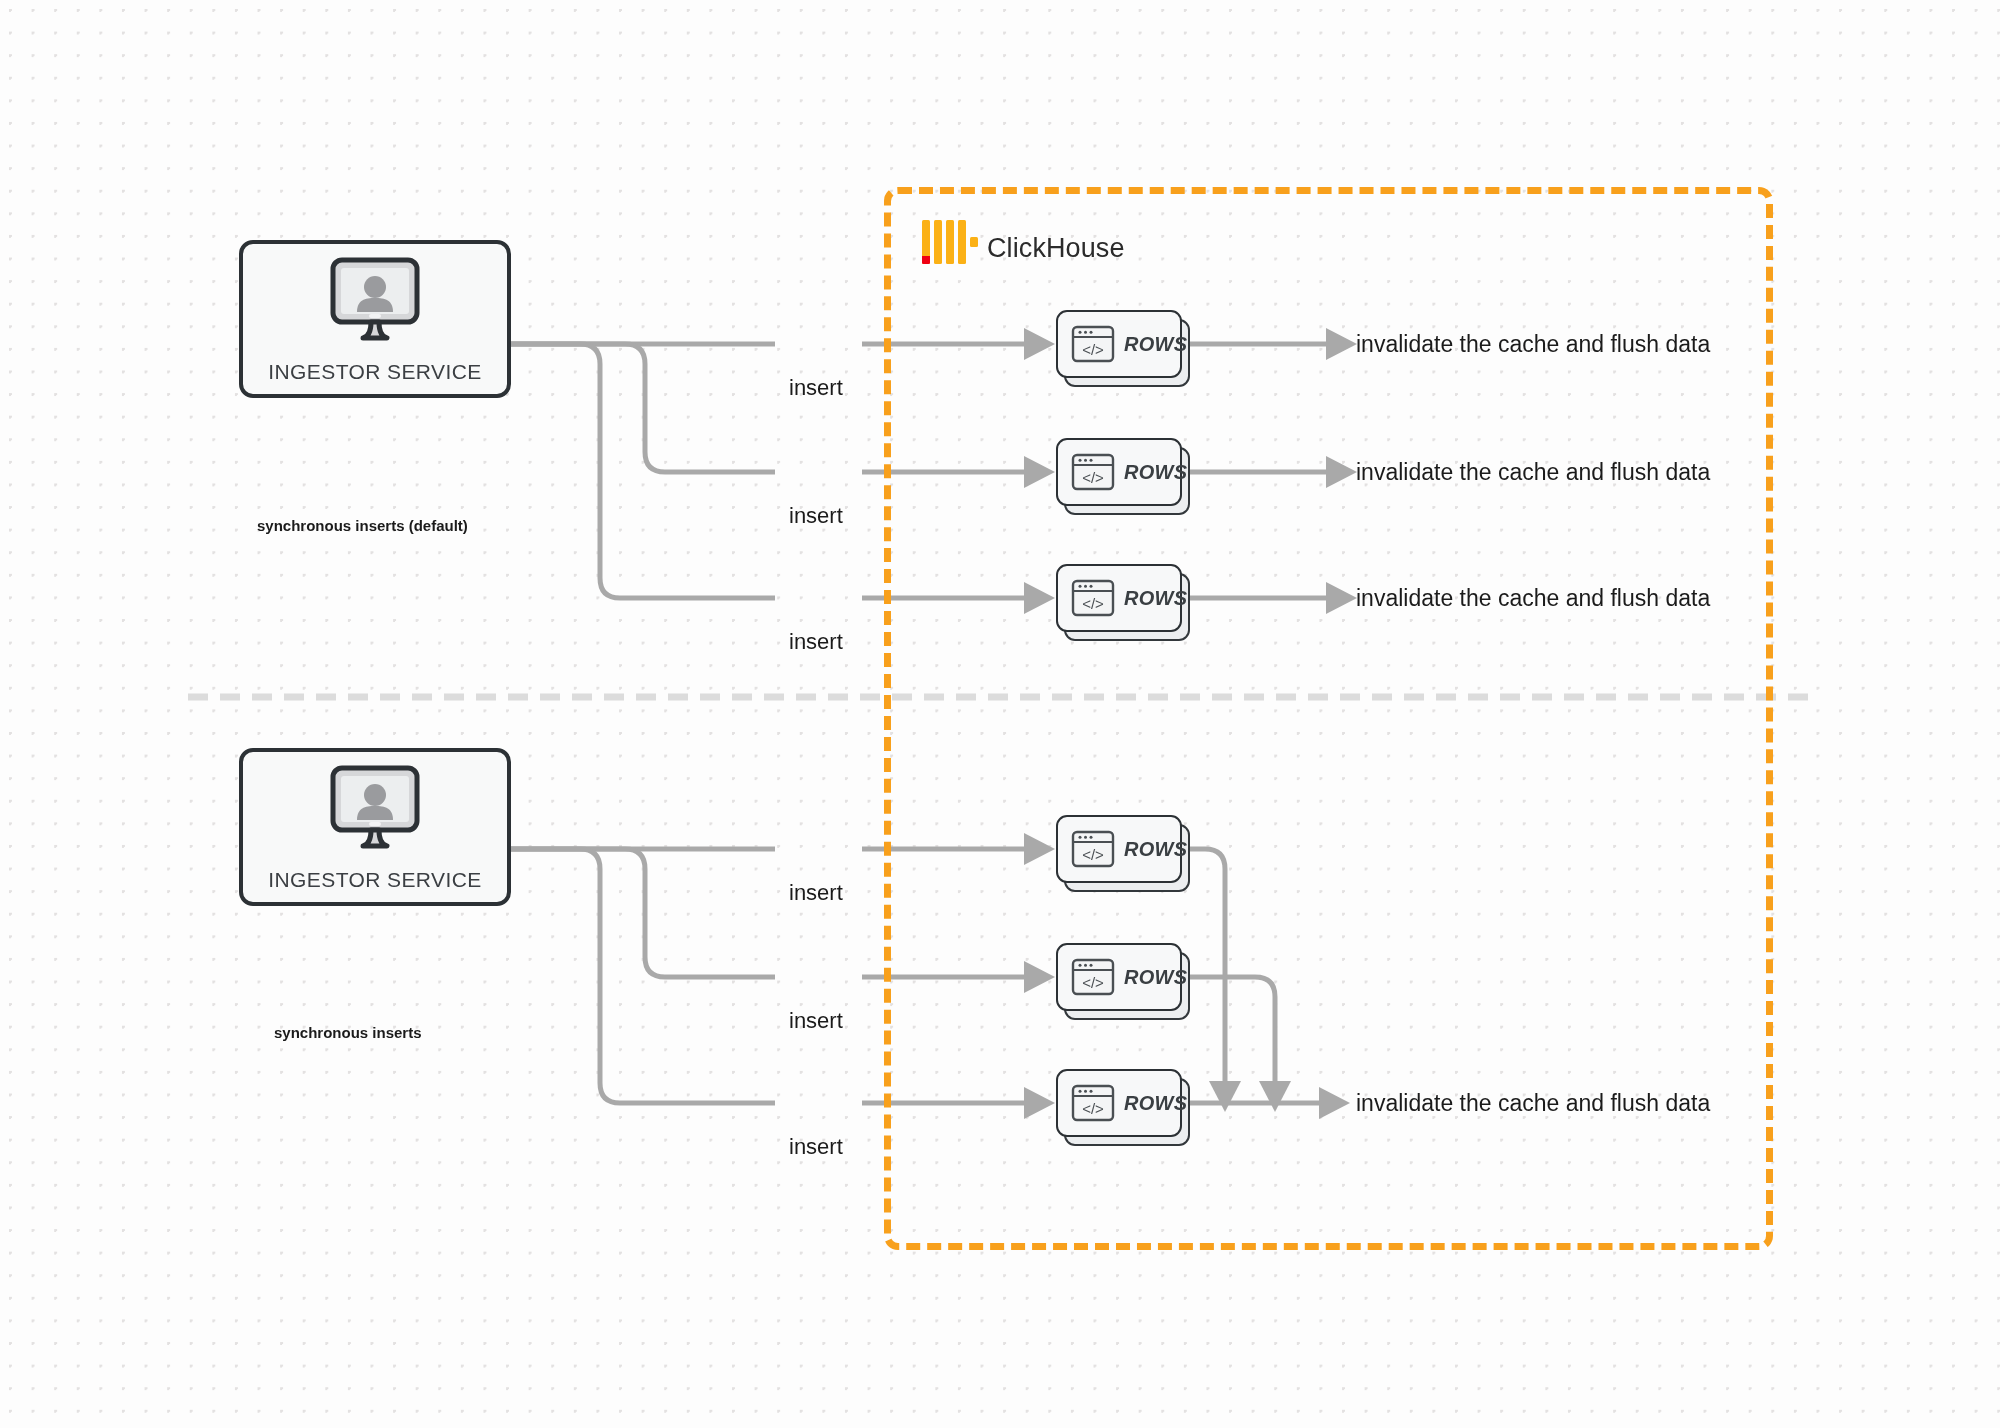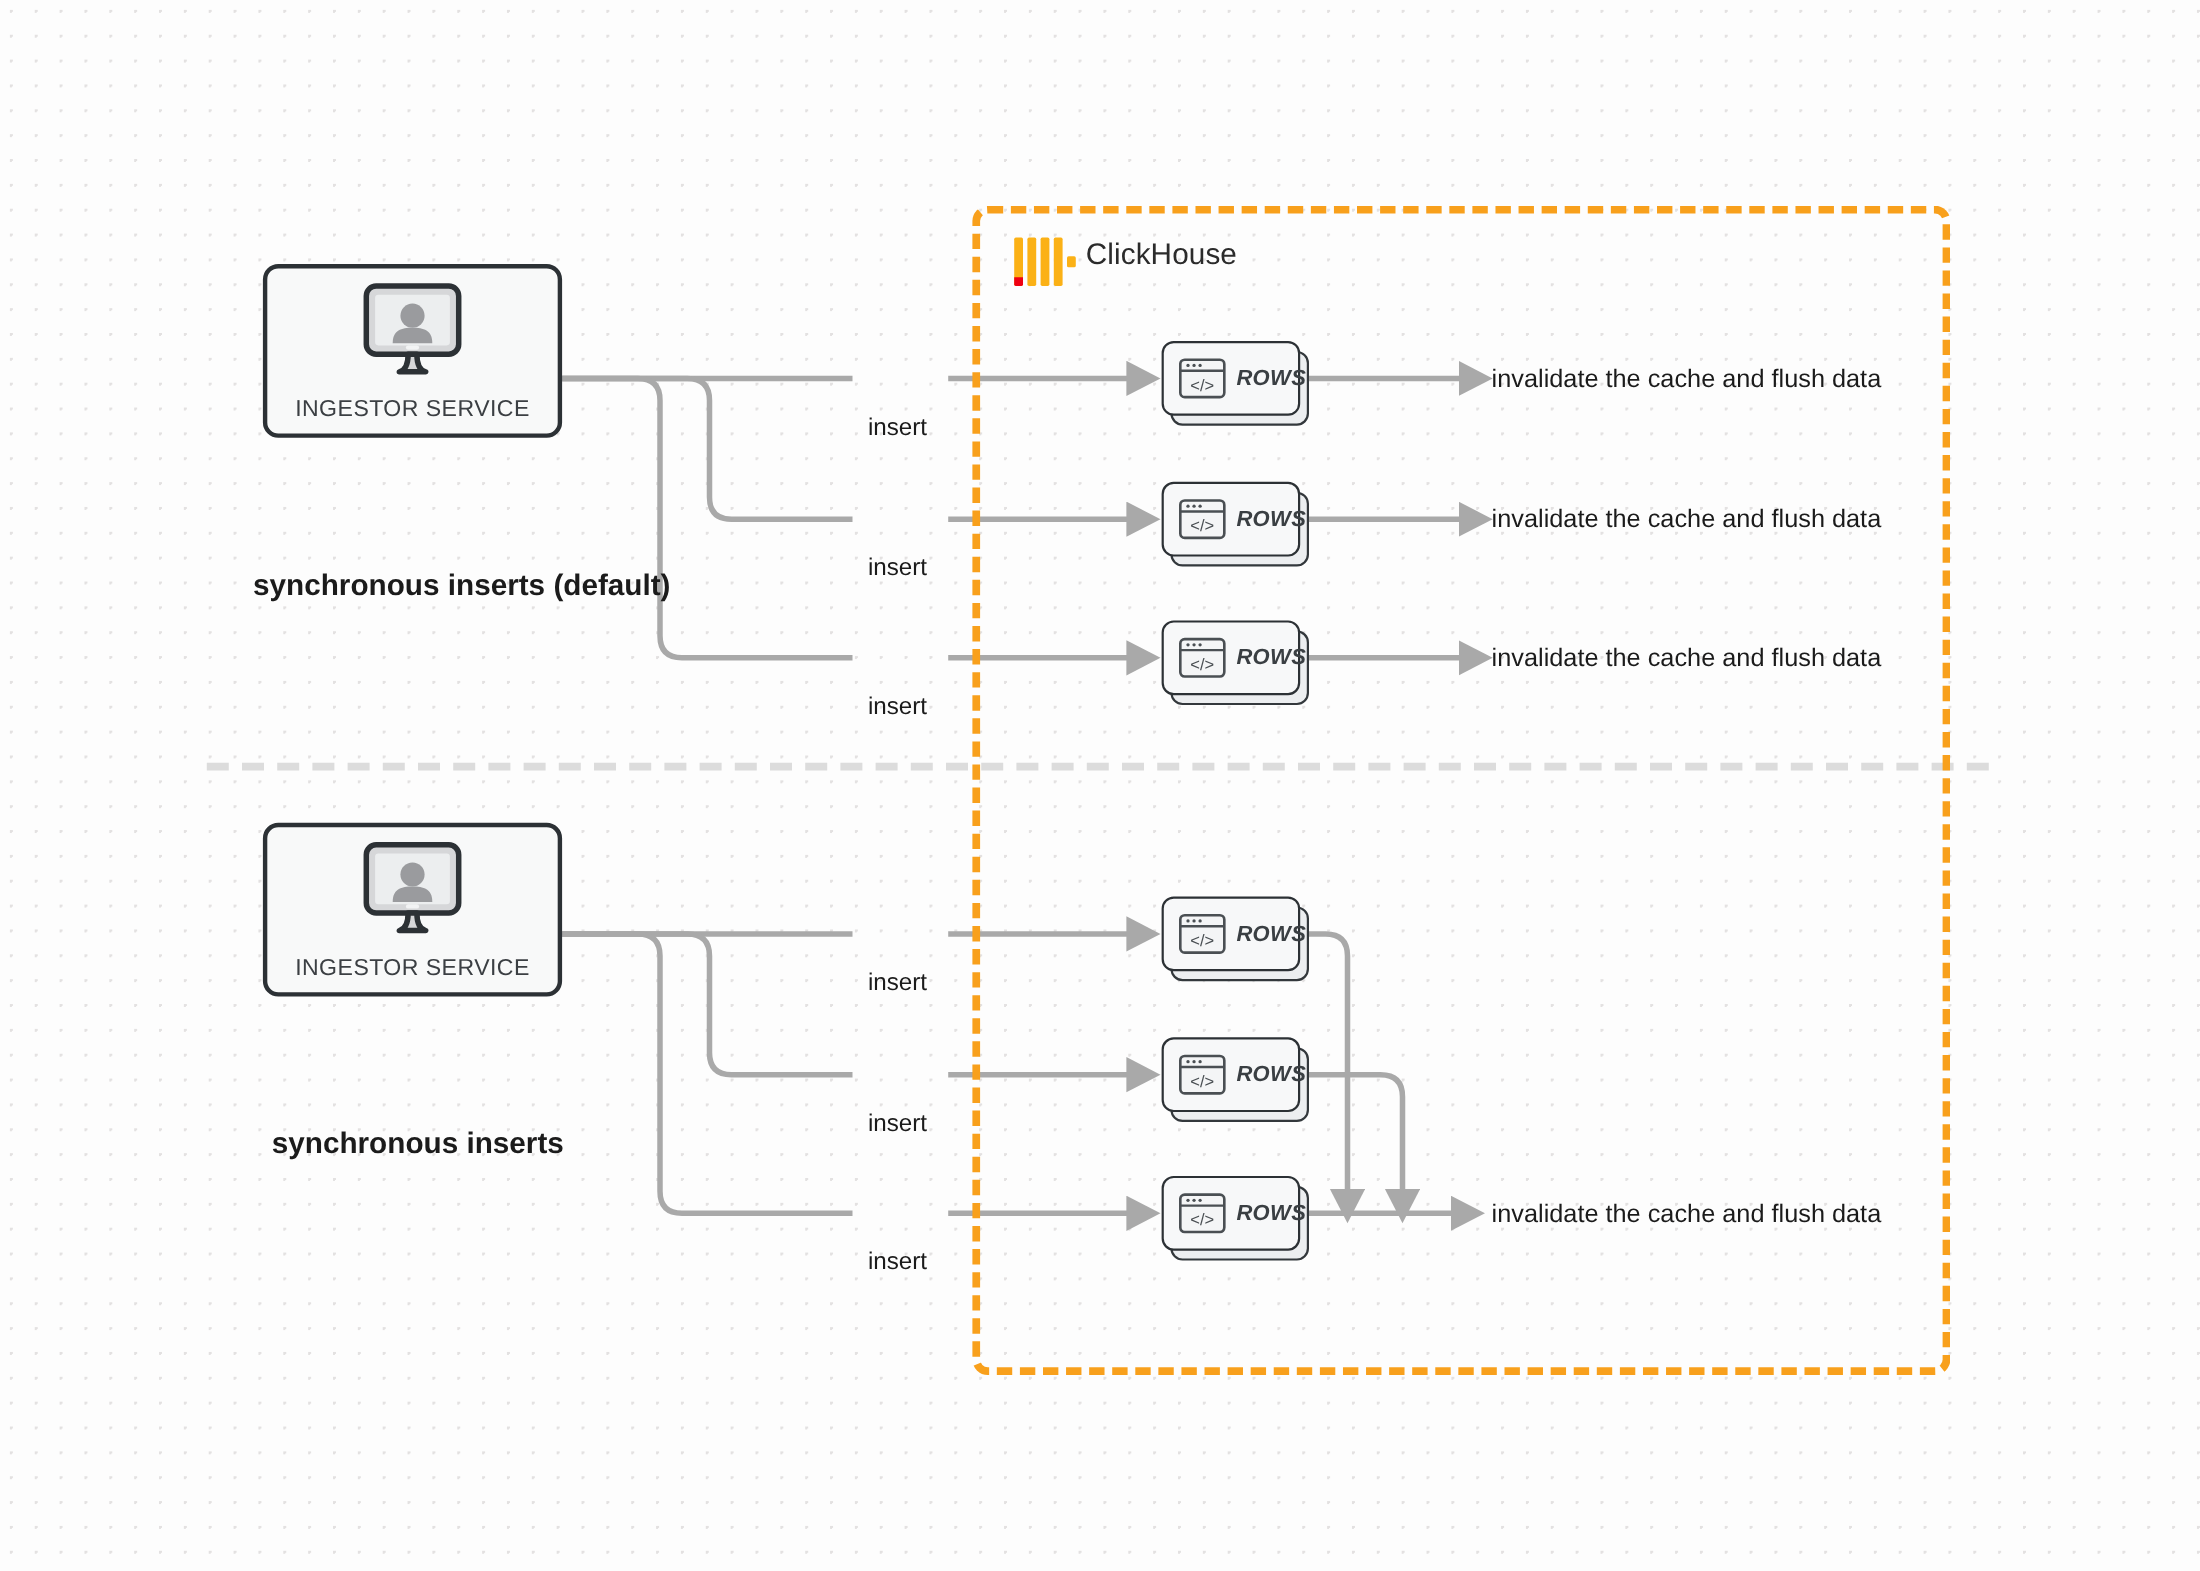--- a/index.html
+++ b/index.html
@@ -46,21 +46,21 @@
     border: 7px dashed #f8a01c;
     border-radius: 14px;
     box-sizing: border-box;
   }
 
   .ch-brand {
     position: absolute;
     left: 922px;
     top: 216px;
     display: flex;
-    align-items: flex-start;
+    align-items: flex-end;
     gap: 19px;
     height: 48px;
   }
   .ch-logo {
     position: relative;
     width: 46px;
     height: 44px;
   }
   .ch-logo i {
     position: absolute;
@@ -118,24 +118,25 @@
     color: #3b3f43;
     letter-spacing: 0.4px;
     margin-top: 16px;
     white-space: nowrap;
   }
   .monitor-ico { width: 96px; height: 90px; display: block; }
 
   
   .caption {
     position: absolute;
-    font-size: 27px;
+    font-size: 15px;
     font-weight: bold;
     color: #1b1b1b;
     white-space: nowrap;
+    margin-left: 27px;
   }
   .caption.sync  { left: 230px; top: 517px; }
   .caption.async { left: 247px; top: 1024px; }
 
   
   .rows-card {
     position: absolute;
     width: 126px;
     height: 68px;
   }

